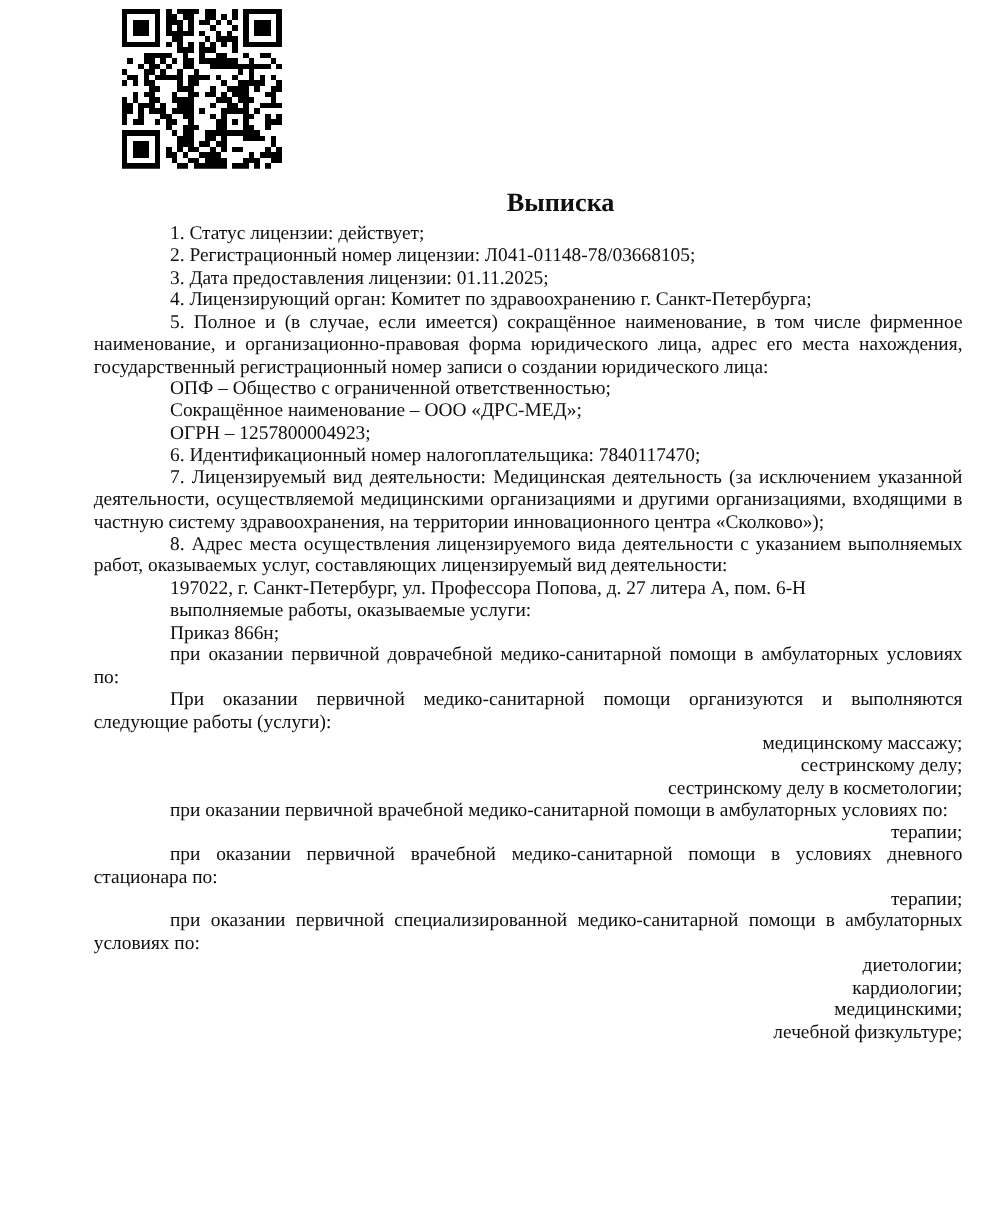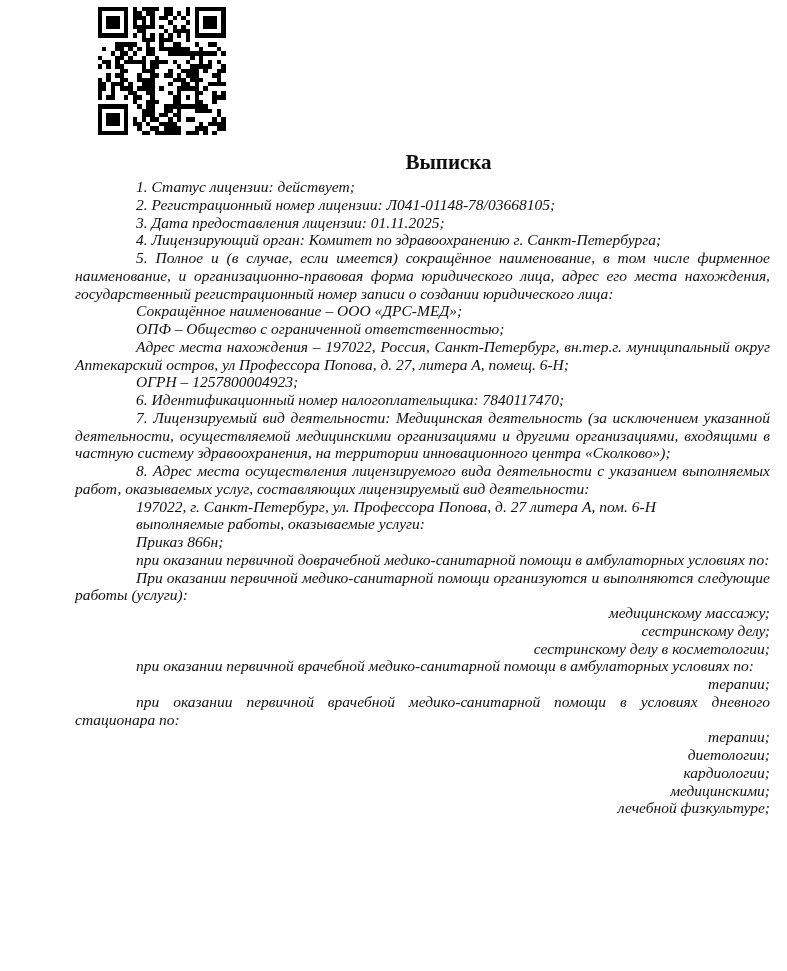--- a/index.html
+++ b/index.html
@@ -36,21 +36,20 @@
     font-weight: bold;
     font-size: 21px;
     line-height: 21px;
   }
   .doc-body {
     margin-top: 5px;
   }
   .doc-body p {
     margin: 0;
     padding: 0;
-    font-style: italic;
   }
   .p-item {
     text-indent: 61px;
     text-align: justify;
   }
   .p-sub {
     text-indent: 76px;
     text-align: right;
   }
 </style>
@@ -493,37 +492,37 @@
   </svg>
 
 <div class="doc">
   <div class="title">Выписка</div>
   <div class="doc-body" id="doc-body">
       <p class="p-item">1. Статус лицензии: действует;</p>
       <p class="p-item">2. Регистрационный номер лицензии: Л041-01148-78/03668105;</p>
       <p class="p-item">3. Дата предоставления лицензии: 01.11.2025;</p>
       <p class="p-item">4. Лицензирующий орган: Комитет по здравоохранению г. Санкт-Петербурга;</p>
       <p class="p-item">5. Полное и (в случае, если имеется) сокращённое наименование, в том числе фирменное наименование, и организационно-правовая форма юридического лица, адрес его места нахождения, государственный регистрационный номер записи о создании юридического лица:</p>
+      <p class="p-item">ОПФ – Общество с ограниченной ответственностью;</p>
       <p class="p-item">Сокращённое наименование – ООО «ДРС-МЕД»;</p>
-      <p class="p-item">ОПФ – Общество с ограниченной ответственностью;</p>
-      <p class="p-item">Адрес места нахождения – 197022, Россия, Санкт-Петербург, вн.тер.г. муниципальный округ Аптекарский остров, ул Профессора Попова, д. 27, литера А, помещ. 6-Н;</p>
       <p class="p-item">ОГРН – 1257800004923;</p>
       <p class="p-item">6. Идентификационный номер налогоплательщика: 7840117470;</p>
       <p class="p-item">7. Лицензируемый вид деятельности: Медицинская деятельность (за исключением указанной деятельности, осуществляемой медицинскими организациями и другими организациями, входящими в частную систему здравоохранения, на территории инновационного центра «Сколково»);</p>
       <p class="p-item">8. Адрес места осуществления лицензируемого вида деятельности с указанием выполняемых работ, оказываемых услуг, составляющих лицензируемый вид деятельности:</p>
       <p class="p-item">197022, г. Санкт-Петербург, ул. Профессора Попова, д. 27 литера А, пом. 6-Н</p>
       <p class="p-item">выполняемые работы, оказываемые услуги:</p>
       <p class="p-item">Приказ 866н;</p>
       <p class="p-item">при оказании первичной доврачебной медико-санитарной помощи в амбулаторных условиях по:</p>
       <p class="p-item">При оказании первичной медико-санитарной помощи организуются и выполняются следующие работы (услуги):</p>
       <p class="p-sub">медицинскому массажу;</p>
       <p class="p-sub">сестринскому делу;</p>
       <p class="p-sub">сестринскому делу в косметологии;</p>
       <p class="p-item">при оказании первичной врачебной медико-санитарной помощи в амбулаторных условиях по:</p>
       <p class="p-sub">терапии;</p>
       <p class="p-item">при оказании первичной врачебной медико-санитарной помощи в условиях дневного стационара по:</p>
       <p class="p-sub">терапии;</p>
+      <p class="p-item">при оказании первичной специализированной медико-санитарной помощи в амбулаторных условиях по:</p>
       <p class="p-sub">диетологии;</p>
       <p class="p-sub">кардиологии;</p>
       <p class="p-sub">медицинскими;</p>
       <p class="p-sub">лечебной физкультуре;</p>
     </div>
 </div>
 
 </body></html>

